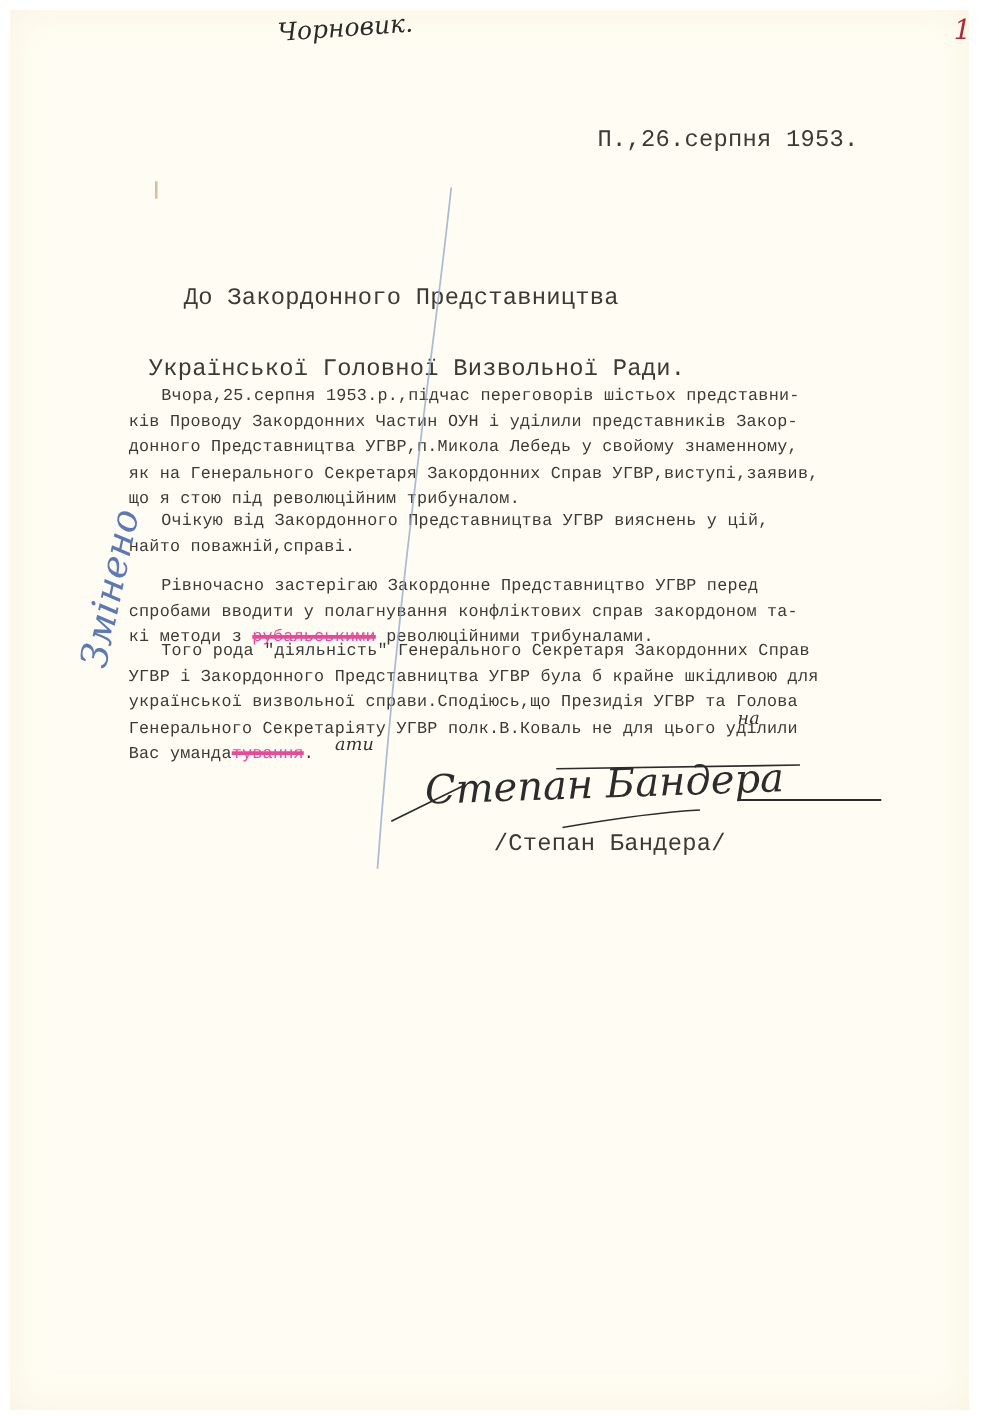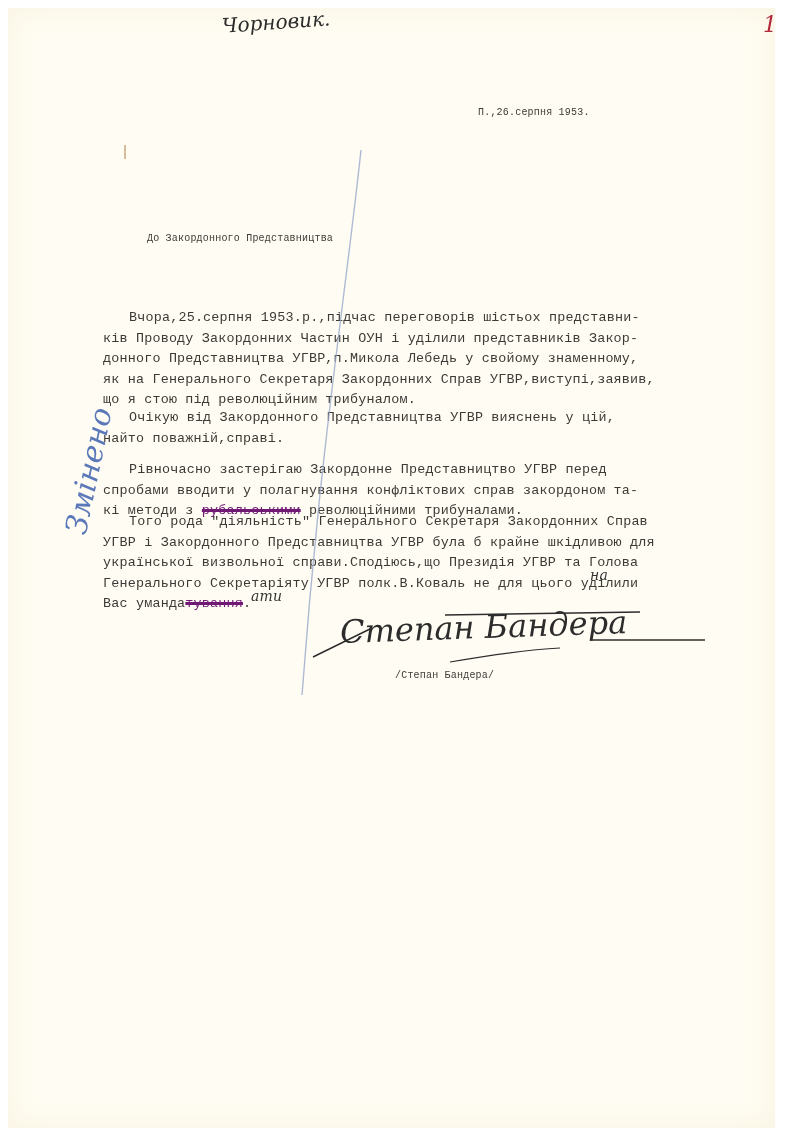--- a/index.html
+++ b/index.html
@@ -13,21 +13,21 @@
     .page {
       position: absolute;
       left: 8px; top: 8px;
       width: 767px; height: 1120px;
       background: #fffdf3;
       box-shadow: inset 0 0 30px rgba(230, 215, 170, 0.25);
     }
     .tw {
       position: absolute;
       font-family: "Liberation Mono", "DejaVu Sans Mono", monospace;
-      font-size: 10px;
+      font-size: 19px;
       color: #3c3a36;
       white-space: pre;
       letter-spacing: 0.2px;
       line-height: 19px;
     }
     .hand {
       position: absolute;
       font-family: "DejaVu Serif", serif;
       font-style: italic;
       white-space: pre;
@@ -50,21 +50,21 @@
     .para .line { display: block; font-family: "Liberation Mono", "DejaVu Sans Mono", monospace; font-size: 13.4px; color: #3c3a36; white-space: pre; line-height: 20.5px; letter-spacing: 0.2px; }
     .para .indent { padding-left: 26px; }
     .p1 { top: 297px; margin-top: 11px; }
     .p2 { top: 408px; }
     .p3 { top: 460px; }
     .p4 { top: 512px; }
     .spaced { letter-spacing: 7.3px; }
     .struck {
       text-decoration: line-through;
       text-decoration-thickness: 3px;
-      color: #701a75;
+      color: #ec4899;
     }
     .pen-line {
       position: absolute;
       left: 0; top: 0;
       width: 799px; height: 1133px;
       pointer-events: none;
     }
     .margin-note {
       left: 28px; top: 335px;
       font-size: 30px;
@@ -101,20 +101,21 @@
 
 <div class="ink-dot"></div>
 
 <div class="hand handwritten-title">Чорновик.</div>
 <div class="hand page-number">1</div>
 
 <div class="tw date-line">П.,26.серпня 1953.</div>
 
 <div class="tw address">
   <span style="display:block">До Закордонного Представництва</span>
+  <span class="line2">Української Головної Визвольної Ради.</span>
 </div>
 
 <div class="para p1">
   <span class="line indent">Вчора,25.серпня 1953.р.,підчас переговорів шістьох представни-</span>
   <span class="line">ків Проводу Закордонних Частин ОУН і уділили представників Закор-</span>
   <span class="line">донного Представництва УГВР,п.Микола Лебедь у свойому знаменному,</span>
   <span class="line">як на Генерального Секретаря Закордонних Справ УГВР,виступі,заявив,</span>
   <span class="line spaced">що я стою під революційним трибуналом.</span>
 </div>
 
@@ -127,21 +128,21 @@
   <span class="line indent">Рівночасно застерігаю Закордонне Представництво УГВР перед</span>
   <span class="line">спробами вводити у полагнування конфліктових справ закордоном та-</span>
   <span class="line"><span>кі методи з </span><span class="struck">рубальськими</span><span> революційними трибуналами.</span></span>
 </div>
 
 <div class="para p4">
   <span class="line indent">Того рода "діяльність" Генерального Секретаря Закордонних Справ</span>
   <span class="line">УГВР і Закордонного Представництва УГВР була б крайне шкідливою для</span>
   <span class="line">української визвольної справи.Сподіюсь,що Президія УГВР та Голова</span>
   <span class="line" style="position:relative"><span>Генерального Секретаріяту УГВР полк.В.Коваль не для цього </span><span>уділили</span><span class="insert-note" style="left:487px; top:-9px">на</span></span>
-  <span class="line" style="position:relative"><span>Вас уманда</span><span class="struck">тування</span><span>.</span><span class="insert-note" style="left:148px; top:-8px">ати</span></span>
+  <span class="line" style="position:relative"><span>Вас уманда</span><span class="struck">тування</span><span>.</span><span class="insert-note" style="left:165px; top:-8px">ати</span></span>
 </div>
 
 <div class="hand margin-note">Змінено</div>
 
 <div class="hand signature">Степан Бандера</div>
 <div class="tw signature-typed">/Степан Бандера/</div>
 
 <svg class="pen-line" viewBox="0 0 799 1133">
   <path d="M361 150 C 345 300, 320 450, 302 695" stroke="#9aa9cc" stroke-width="1.4" fill="none" opacity="0.8"></path>
   <path d="M313 657 L 372 628" stroke="#2c2c2c" stroke-width="1.4" fill="none"></path>

